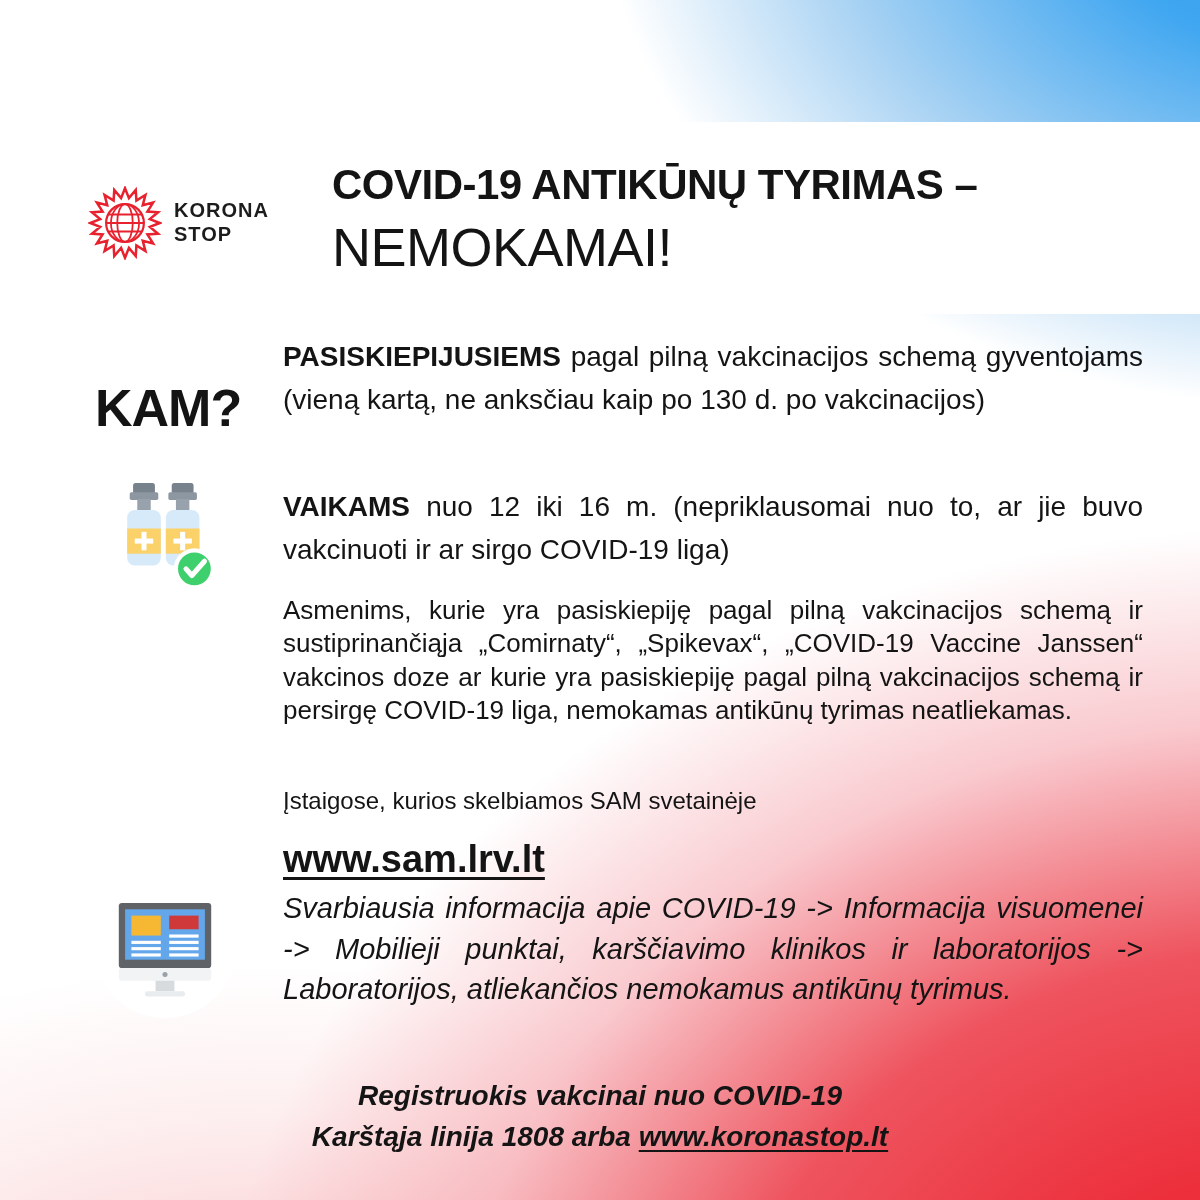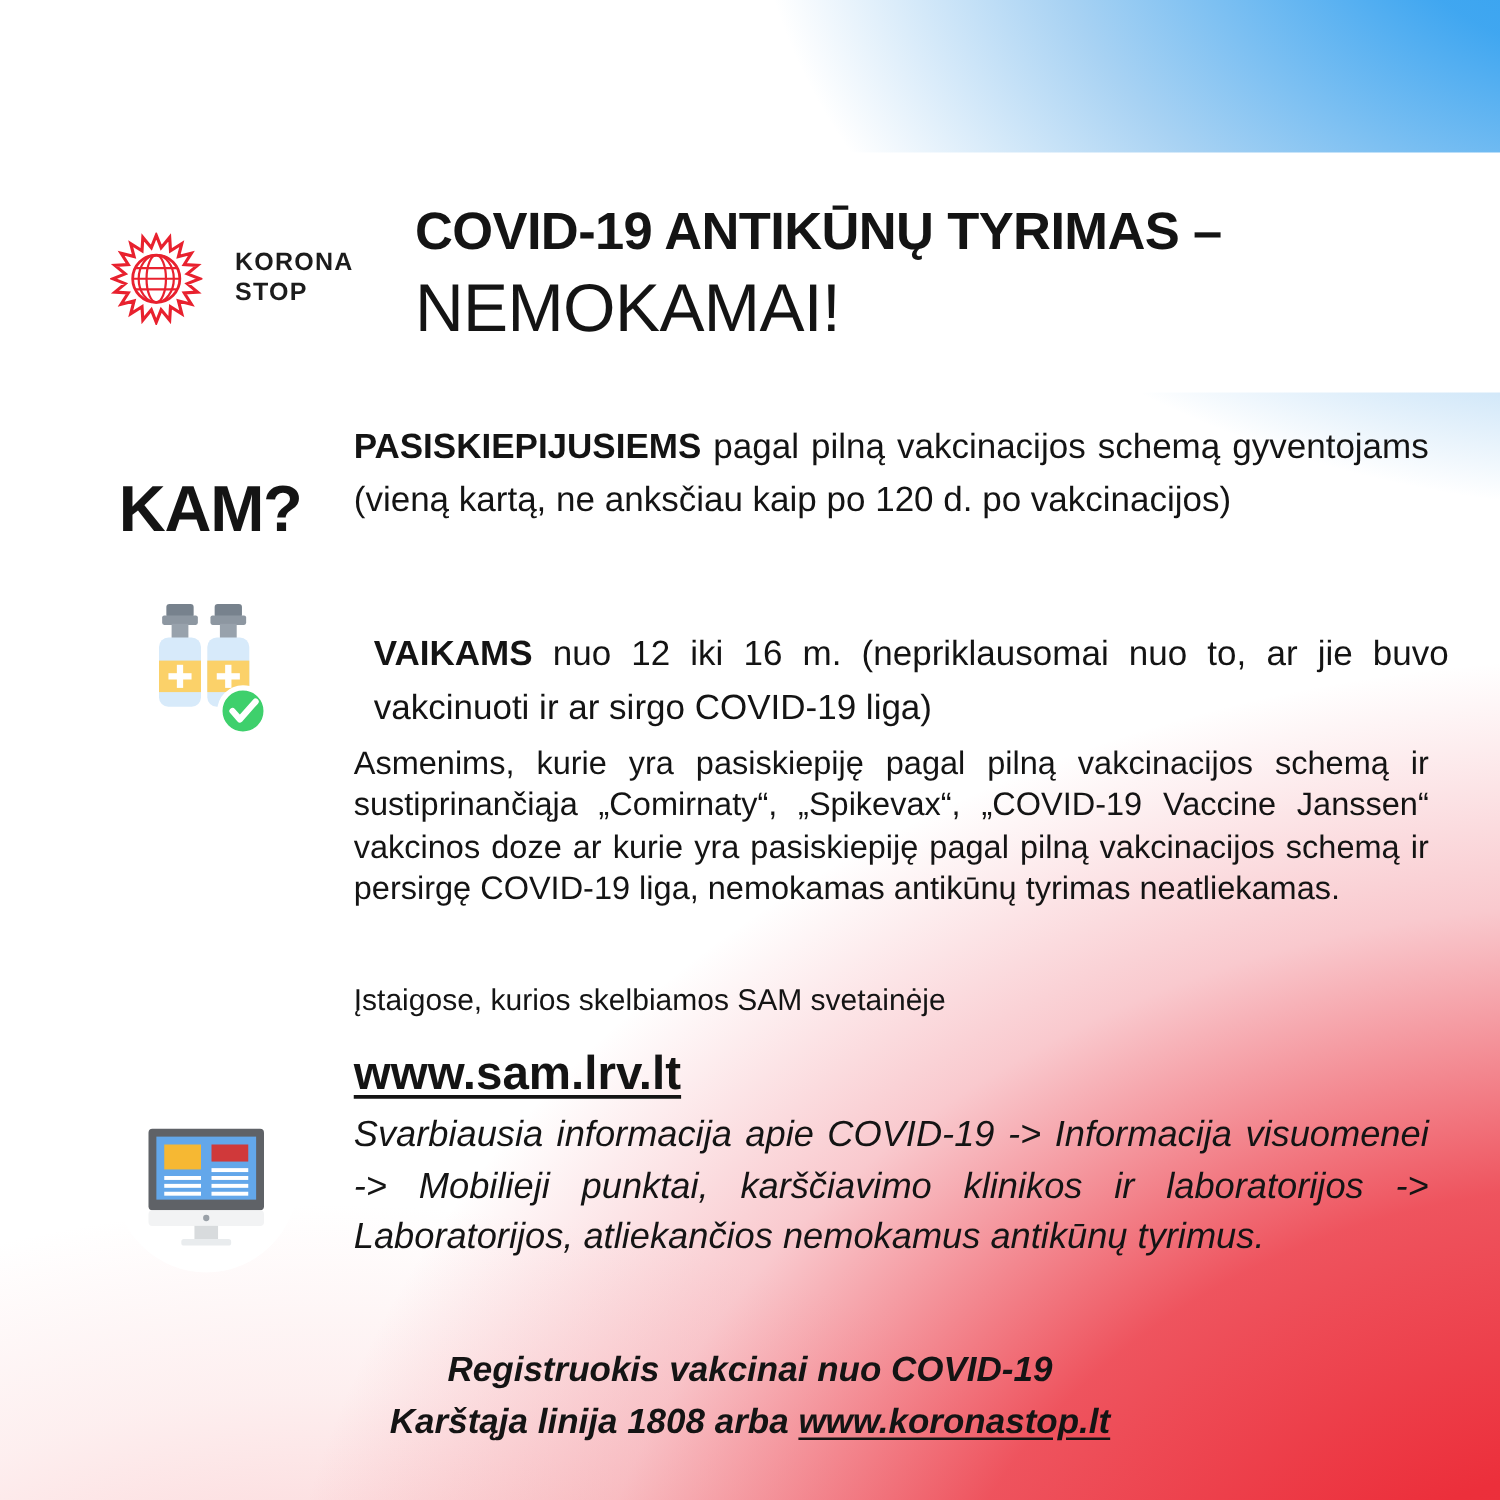--- a/index.html
+++ b/index.html
@@ -13,21 +13,21 @@
       radial-gradient(ellipse 75% 55% at 110% -10%, #259df2 0%, rgba(56,163,240,.96) 26%, rgba(110,180,235,.60) 55%, rgba(160,200,238,0) 80%),
       radial-gradient(ellipse 95% 78% at 108% 118%, #ec2a38 0%, #ec2f3b 26%, rgba(236,60,72,.88) 50%, rgba(240,120,132,.40) 74%, rgba(246,170,175,0) 95%),
       radial-gradient(ellipse 70% 42% at 22% 116%, rgba(246,142,148,.55) 0%, rgba(248,190,192,.25) 55%, rgba(255,240,240,0) 85%),
       #ffffff;
   }
   .white-band{
     position:absolute;left:0;top:122px;width:1200px;height:192px;
     background:#ffffff;
   }
   .abs{position:absolute;}
-  .logo{left:88px;top:186px;display:flex;align-items:center;gap:26px;}
+  .logo{left:88px;top:186px;display:flex;align-items:center;gap:12px;}
   .logo svg{width:74px;height:74px;}
   .logo-text{font-weight:bold;font-size:20px;line-height:1.18;letter-spacing:1px;color:#1c1c1c;}
   .title{left:332px;top:164px;width:820px;}
   .title .t1{display:block;font-weight:bold;font-size:42px;letter-spacing:-.5px;line-height:1.0;}
   .title .t2{display:block;font-weight:normal;font-size:54px;letter-spacing:-.5px;margin-top:14px;line-height:1.0;}
   .qlabel{font-weight:bold;font-size:52px;letter-spacing:-1px;}
   .kam-label{left:95px;top:378px;}
   .kur-label{left:95px;top:786px;}
   .body-text{width:860px;left:283px;text-align:justify;font-size:28px;line-height:1.52;}
   .body-text b{font-weight:bold;}
@@ -94,23 +94,23 @@
       <rect x="93" y="76" width="6" height="22" fill="#ffffff"></rect>
       <rect x="85" y="84" width="22" height="6" fill="#ffffff"></rect>
 
       <g>
         <circle cx="110" cy="120" r="22" fill="#3ed06c" stroke="#ffffff" stroke-width="5"></circle>
         <path d="M100 120 l7 8 l15 -17" fill="none" stroke="#ffffff" stroke-width="6" stroke-linecap="round" stroke-linejoin="round"></path>
       </g>
     </svg>
   </div>
 
-  <p class="abs body-text para1" style="margin:0;"><b>PASISKIEPIJUSIEMS</b><span> pagal pilną vakcinacijos schemą gyventojams (vieną kartą, ne anksčiau kaip po 120 d. po vakcinacijos)</span></p>
+  <p class="abs body-text para1" style="margin:0;"><b>PASISKIEPIJUSIEMS</b><span> pagal pilną vakcinacijos schemą gyventojams (vieną kartą, ne anksčiau kaip po 130 d. po vakcinacijos)</span></p>
 
-  <p class="abs body-text para2" style="margin:16px;"><b>VAIKAMS</b><span> nuo 12 iki 16 m. (nepriklausomai nuo to, ar jie buvo vakcinuoti ir ar sirgo COVID-19 liga)</span></p>
+  <p class="abs body-text para2" style="margin:0;"><b>VAIKAMS</b><span> nuo 12 iki 16 m. (nepriklausomai nuo to, ar jie buvo vakcinuoti ir ar sirgo COVID-19 liga)</span></p>
 
   <p class="abs body-text para3" style="margin:0;">Asmenims, kurie yra pasiskiepiję pagal pilną vakcinacijos schemą ir sustiprinančiąja „Comirnaty“, „Spikevax“, „COVID-19 Vaccine Janssen“ vakcinos doze ar kurie yra pasiskiepiję pagal pilną vakcinacijos schemą ir persirgę COVID-19 liga, nemokamas antikūnų tyrimas neatliekamas.</p>
 
 
   <div class="abs icon-circle monitor-circle">
     <svg viewBox="0 0 120 120" aria-hidden="true">
       <rect x="16" y="20" width="88" height="62" rx="3" fill="#5f6267"></rect>
       <rect x="22" y="26" width="76" height="48" fill="#63a7ea"></rect>
       <rect x="28" y="32" width="28" height="19" fill="#f6b833"></rect>
       <rect x="64" y="32" width="28" height="13" fill="#d0393a"></rect>

